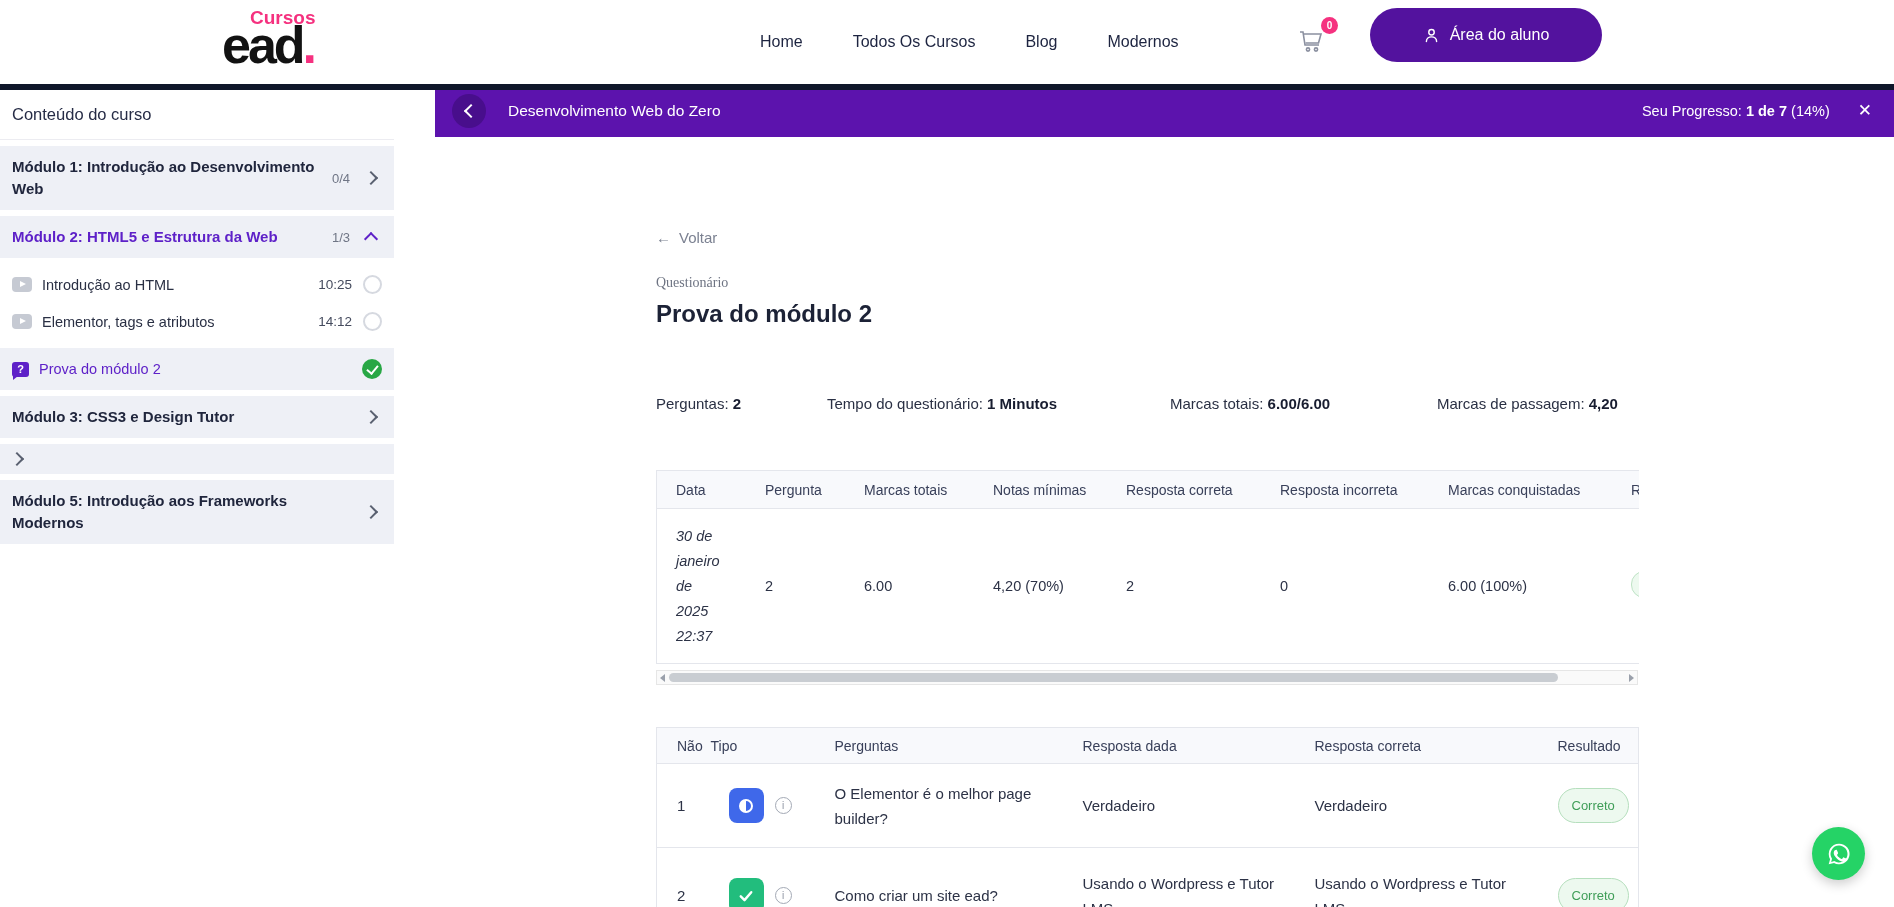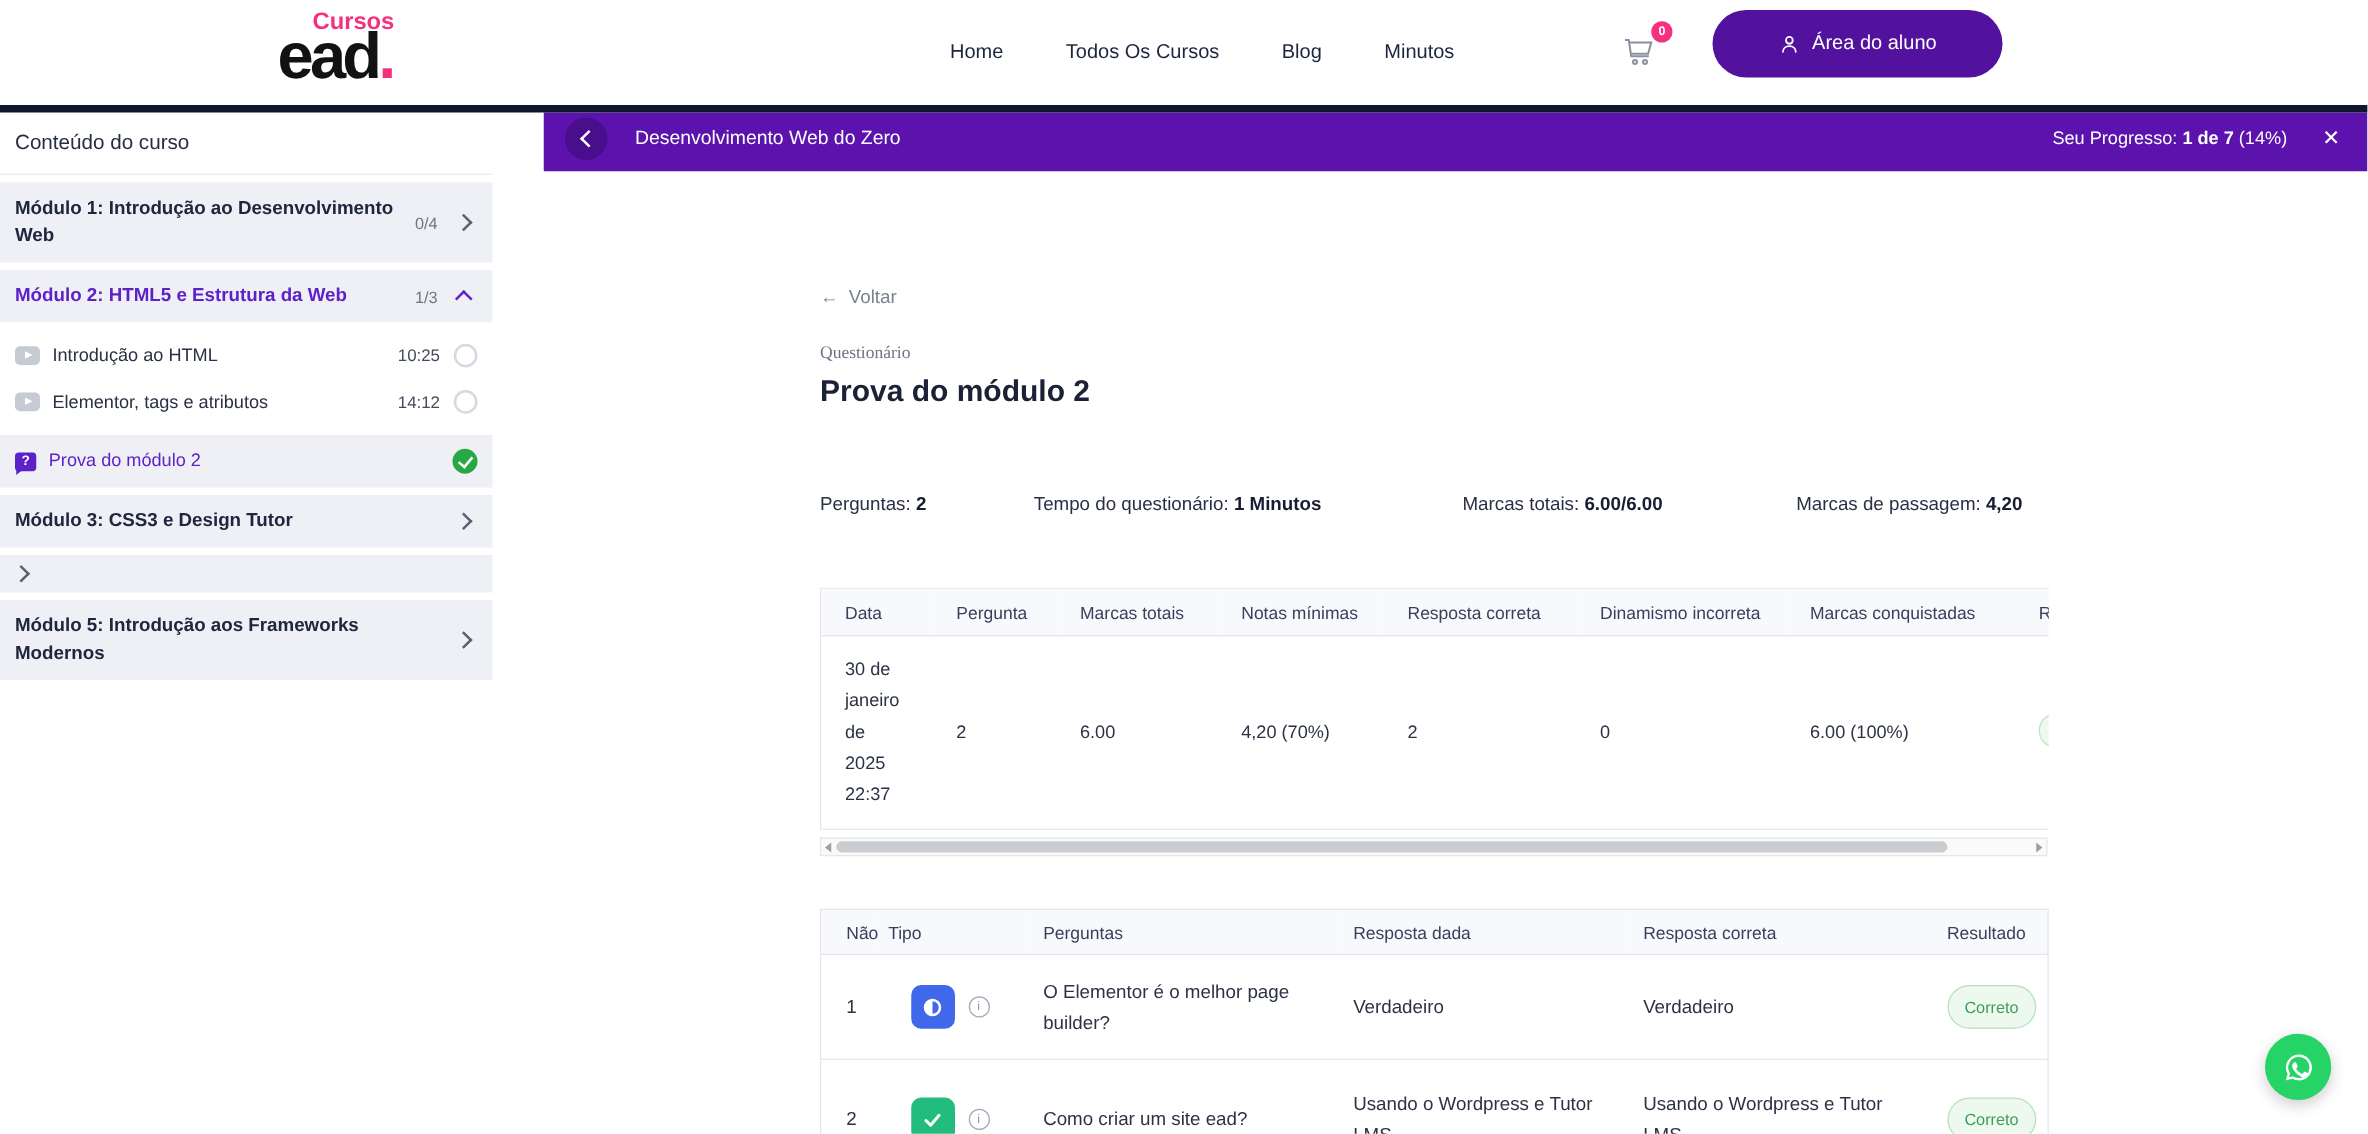--- a/index.html
+++ b/index.html
@@ -62,21 +62,21 @@
   .stat b{font-weight:700;color:#181d30;}
   .s1{width:171px;} .s2{width:343px;} .s3{width:267px;}
 
   
   .t1wrap{position:absolute;top:333px;left:0;width:982px;overflow:hidden;border-left:1px solid #e4e6ec;}
   table{border-collapse:collapse;table-layout:fixed;}
   .t1{width:1105px;}
   .t1 th{height:37px;background:#f8f9fc;border-top:1px solid #e4e6ec;border-bottom:1px solid #e4e6ec;
          font-weight:500;font-size:14px;color:#39405a;text-align:left;padding:0 0 0 19px;white-space:nowrap;}
   .t1 td{height:154px;vertical-align:middle;border-bottom:1px solid #e4e6ec;padding:0 0 0 19px;font-size:14.5px;color:#2c3246;}
-  .date-inner{display:inline-block;width:48px;line-height:25px;}
+  .date-inner{display:inline-block;width:48px;line-height:25px;font-style:italic;}
   .pill-clip{display:inline-block;width:88px;height:25px;border:1px solid #bfe3c6;background:#edf9ef;border-radius:13px;}
 
   
   .hscroll{position:absolute;top:533px;left:0;width:982px;height:15px;background:#fafafa;border:1px solid #e6e6e6;box-sizing:border-box;cursor:pointer;}
   .hthumb{position:absolute;left:12px;top:2px;width:889px;height:9px;background:#c9cdd2;border-radius:5px;}
   .harrow{position:absolute;top:3px;width:0;height:0;}
   .harrow.left{left:3px;border-top:4px solid transparent;border-bottom:4px solid transparent;border-right:5px solid #9aa0ab;}
   .harrow.right{right:3px;border-top:4px solid transparent;border-bottom:4px solid transparent;border-left:5px solid #9aa0ab;}
 
   
@@ -104,21 +104,21 @@
 
 <div class="header">
   <div class="logo">
     <span class="logo-top">Cursos</span>
     <span class="logo-main"><span>ead</span><span class="logo-dot">.</span></span>
   </div>
   <div class="nav">
     <a>Home</a>
     <a>Todos Os Cursos</a>
     <a>Blog</a>
-    <a>Minutos</a>
+    <a>Modernos</a>
   </div>
   <div class="cart">
     <span>
       <svg width="32" height="32" viewBox="0 0 32 32" fill="none" stroke="#8b90a0" stroke-width="1.6">
         <path d="M4 8h3l2 13h14"></path>
           <path d="M8 10h17l-2.5 9H9.5"></path>
         <circle cx="12" cy="25.5" r="1.6"></circle>
           <circle cx="20" cy="25.5" r="1.6"></circle>
       </svg>
     </span>
@@ -225,21 +225,21 @@
             <col style="width:183px">
             <col style="width:150px">
         </colgroup>
         <thead>
           <tr>
             <th>Data</th>
             <th>Pergunta</th>
             <th>Marcas totais</th>
             <th>Notas mínimas</th>
             <th>Resposta correta</th>
-            <th>Dinamismo incorreta</th>
+            <th>Resposta incorreta</th>
             <th>Marcas conquistadas</th>
             <th>Resultado</th>
           </tr>
         </thead>
         <tbody>
           <tr>
             <td><span class="date-inner">30 de janeiro de 2025 22:37</span></td>
             <td>2</td>
             <td>6.00</td>
             <td>4,20 (70%)</td>

